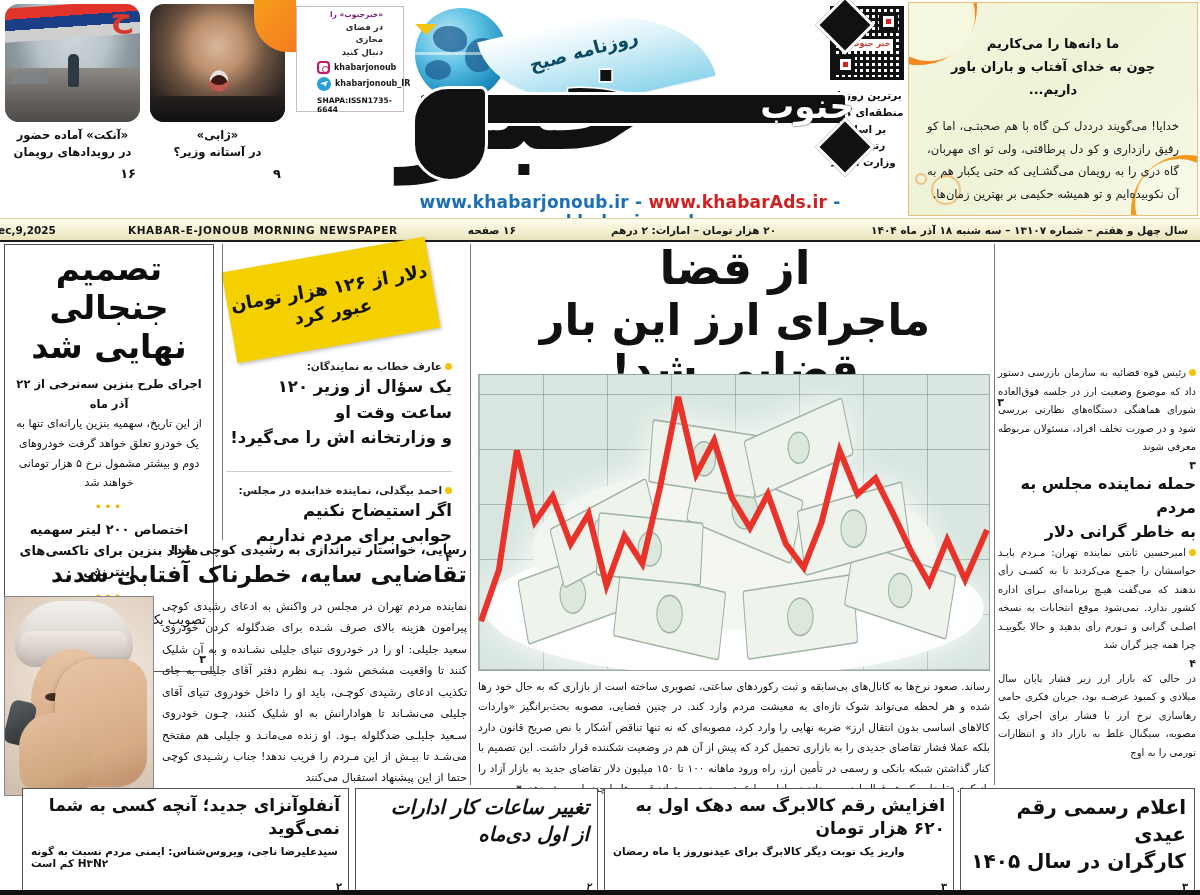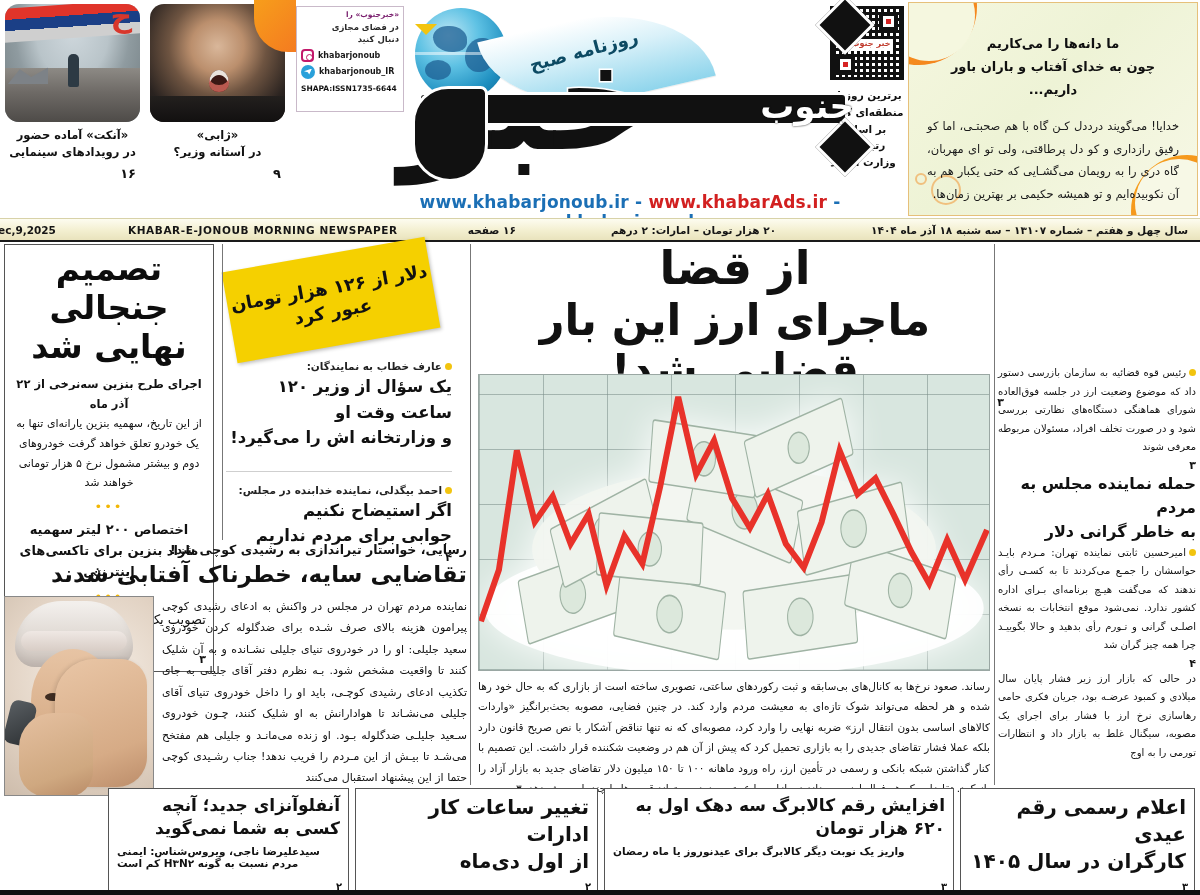--- a/index.html
+++ b/index.html
@@ -65,21 +65,21 @@
   }
   .teaser .pg{ direction:rtl; text-align:right; font-size:13px; font-weight:700; margin-top:4px; padding-right:4px;}
   .teaser .orangeblob{
     position:absolute; right:-6px; top:-6px; width:42px; height:58px; z-index:1;
     background:linear-gradient(135deg,#f7a01b,#f47b20); border-radius:0 0 0 34px;
   }
 
   
   .social{
     position:absolute; left:296px; top:6px; width:108px; height:106px;
-    border:1px solid #c9b9c9; padding:3px 4px; direction:rtl; text-align:right;
+    border:1px solid #c9b9c9; padding:3px 20px; direction:rtl; text-align:right;
   }
   .social .line{ font-size:8.5px; font-weight:700; line-height:1.45; color:#2a2a2a;}
   .social .line.t{ color:#7a1f6e; font-size:7.5px;}
   .social .row{ display:flex; align-items:center; gap:4px; margin-top:3px; direction:ltr;}
   .social .ig{
     width:13px;height:13px;border:2px solid #c2196b;border-radius:4px;position:relative;flex:0 0 auto;
   }
   .social .ig:after{content:"";position:absolute;left:3px;top:3px;width:5px;height:5px;border:1.5px solid #c2196b;border-radius:50%;}
   .social .tg{
     width:14px;height:14px;border-radius:50%;background:#29a0da;position:relative;flex:0 0 auto;
@@ -322,21 +322,21 @@
 
   
   .col-right{ position:absolute; left:998px; top:120px; width:198px; direction:rtl; }
   .r-body{ text-align:justify; font-size:10px; line-height:1.85; }
   .r-title{ font-size:16px; font-weight:700; line-height:1.5; text-align:right; }
   .r-pg{ text-align:right; font-size:11px; font-weight:700; margin-top:2px; }
 
   
   .bottom{ position:absolute; left:0; top:788px; width:1200px; height:107px; display:flex; direction:rtl; gap:6px; padding:0 5px;}
   .bcell{ border:1px solid #555; padding:5px 8px 3px 8px; position:relative; background:#fff; }
-  .b1{ width:235px; } .b2{ width:350px; } .b3{ width:243px; } .b4{ width:241px; }
+  .b1{ width:235px; } .b2{ width:350px; } .b3{ width:243px;font-style:italic; } .b4{ width:327px; }
   .b-title{ direction:rtl; text-align:right; font-size:20px; font-weight:700; line-height:1.35; }
   .b-title.sm{ font-size:17px; }
   .b-sub{ direction:rtl; text-align:left; font-size:10.5px; font-weight:700; margin-top:5px;}
   .b-pg{ position:absolute; right:6px; bottom:2px; font-size:10px; font-weight:700;}
   .footrule{ position:absolute; left:0; bottom:0; width:1200px; height:5px; background:#111;}
   .vsep{ position:absolute; top:0; width:1px; background:#777; }
 </style>
 </head>
 <body>
 
@@ -346,21 +346,21 @@
 
     <div class="teasers">
       <div class="teaser t1">
         <div class="photo">
           <div class="ridge"></div>
           <div class="figure"></div>
           <div class="ribbon"></div>
           <div class="ribbon-glyph">ح</div>
         </div>
         <div class="cap" style="white-space: pre-line;">«آنکت» آماده حضور
-در رویدادهای سینمایی</div>
+در رویدادهای رویمان</div>
         <div class="pg">۱۶</div>
       </div>
       <div class="teaser t2">
         <div class="orangeblob"></div>
         <div class="photo">
           <div class="mouth"></div>
           <div class="shirt"></div>
         </div>
         <div class="cap" style="white-space: pre-line;">«ژابی»
 در آستانه وزیر؟</div>

